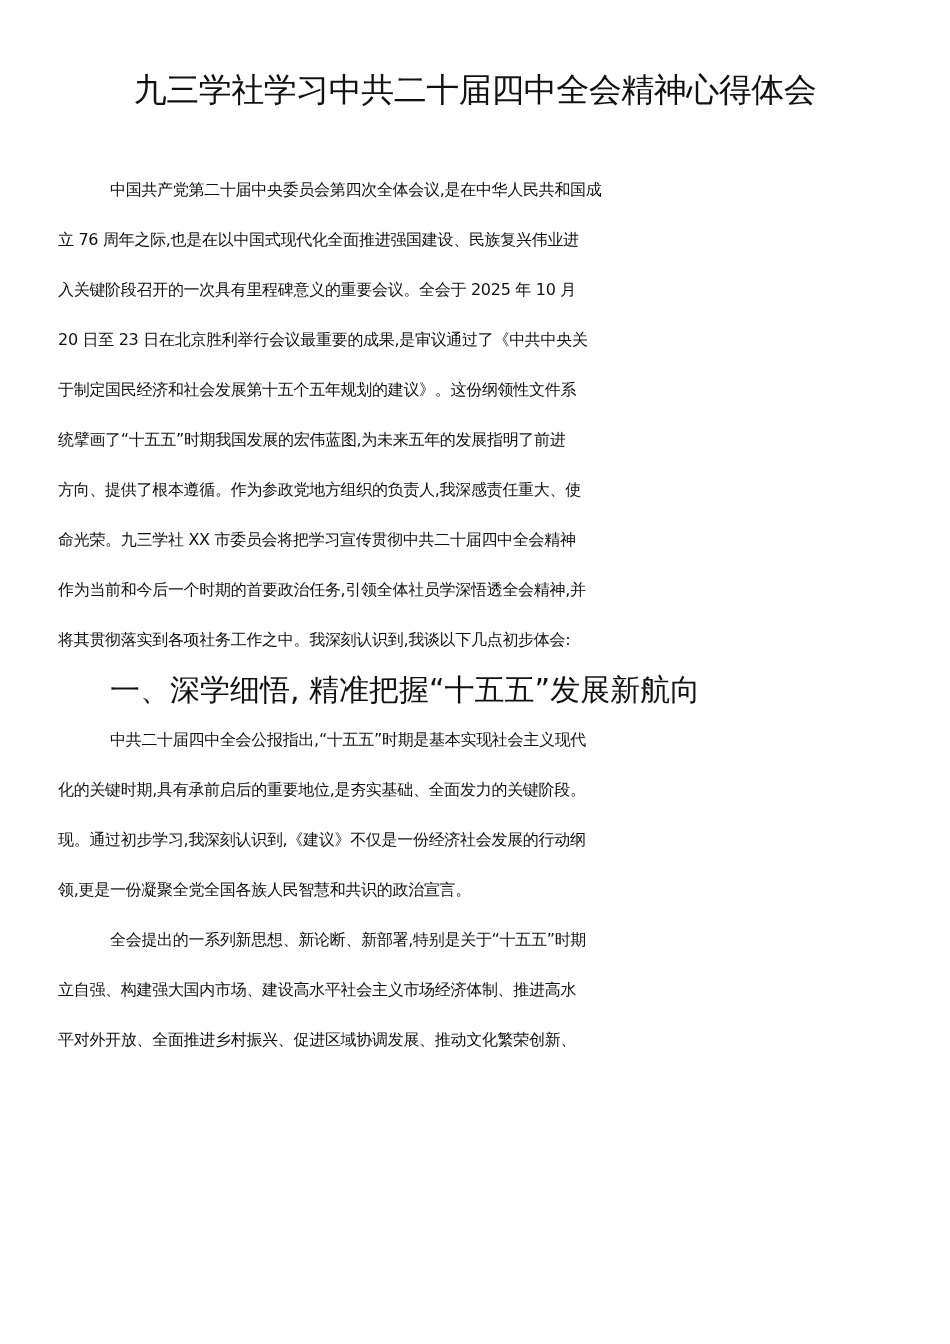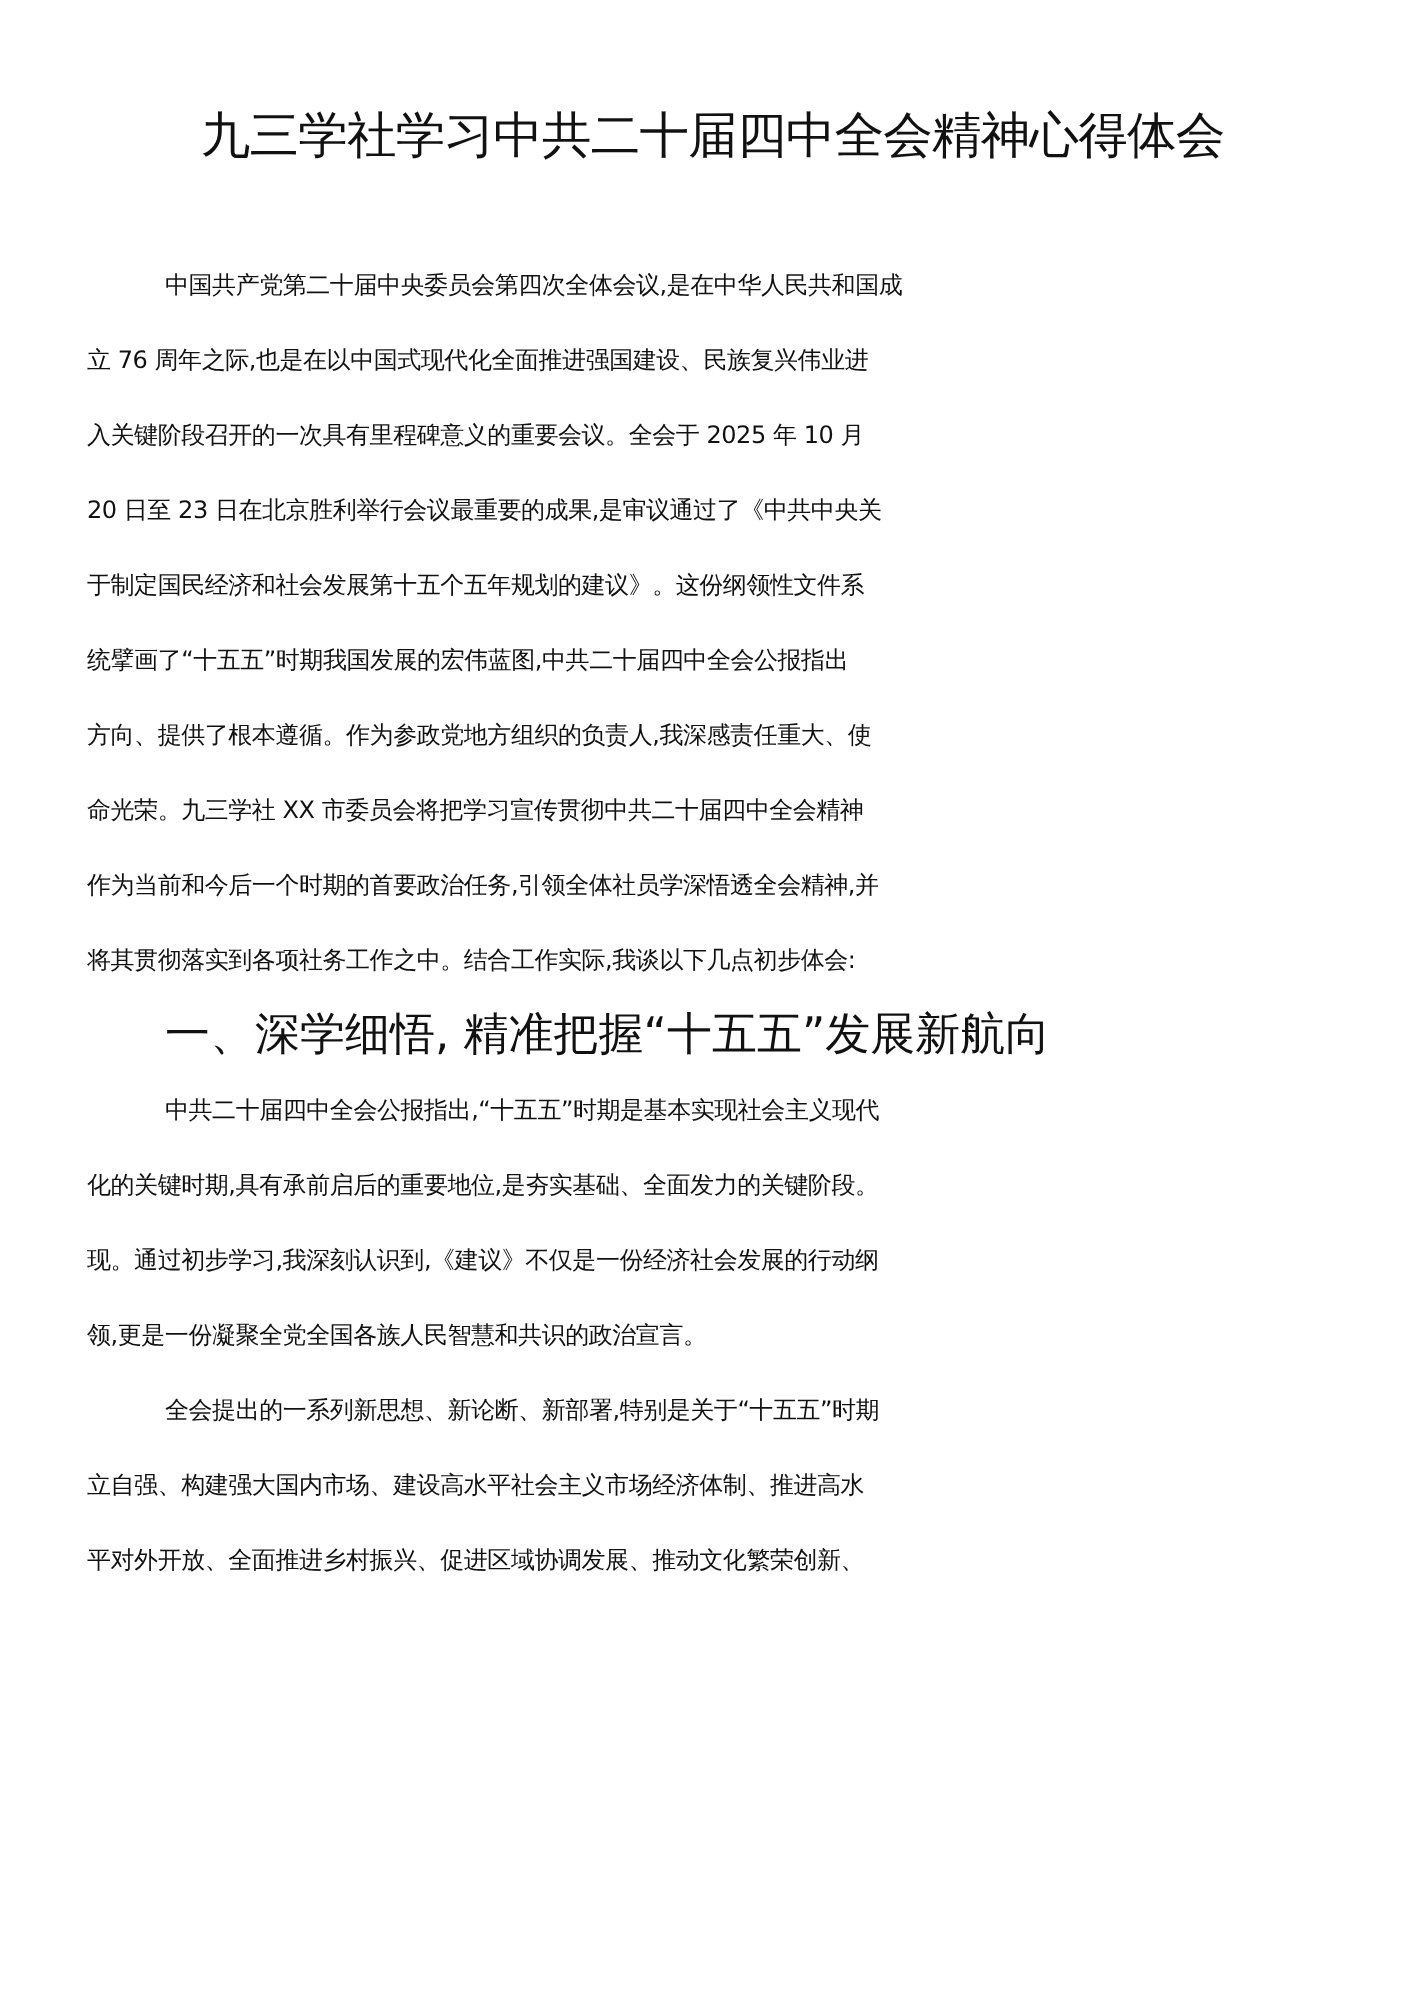--- a/index.html
+++ b/index.html
@@ -1,43 +1,43 @@
 <!DOCTYPE html>
 <html><head>
 <meta charset="utf-8">
 <style>
   html, body { margin: 0; padding: 0; background: #ffffff; }
   body { width: 950px; height: 1344px; overflow: hidden; position: relative; font-family: "DejaVu Sans", "Liberation Sans", sans-serif; color: #111111; }
   .page { position: absolute; left: 0; top: 0; width: 950px; height: 1344px; background: #ffffff; }
-  .title { position: absolute; left: 0; top: 66px; width: 950px; text-align: center; font-size: 33px; line-height: 48px; letter-spacing: -0.5px; color: #111; white-space: nowrap; }
+  .title { position: absolute; left: 0; top: 66px; width: 950px; text-align: center; font-size: 33px; line-height: 48px; letter-spacing: -0.5px; color: #111; white-space: nowrap; font-family: Liberation Serif, serif; }
   .body { position: absolute; left: 58px; top: 165px; width: 836px; }
   .para { margin: 0; font-size: 16px; line-height: 50px; text-align: justify; text-align-last: left; letter-spacing: -0.3px; }
   .line { display: block; white-space: nowrap; height: 50px; }
   .indent { padding-left: 52px; }
   .heading { margin: 0; font-size: 30px; line-height: 50px; padding-left: 52px; white-space: nowrap; letter-spacing: 0px; }
 </style>
 </head>
 <body>
 
 <div class="page">
   <div class="title">九三学社学习中共二十届四中全会精神心得体会</div>
 
   <div class="body">
 
     <p class="para">
       <span class="line indent">中国共产党第二十届中央委员会第四次全体会议,是在中华人民共和国成</span>
       <span class="line">立 76 周年之际,也是在以中国式现代化全面推进强国建设、民族复兴伟业进</span>
       <span class="line">入关键阶段召开的一次具有里程碑意义的重要会议。全会于 2025 年 10 月</span>
       <span class="line">20 日至 23 日在北京胜利举行会议最重要的成果,是审议通过了《中共中央关</span>
       <span class="line">于制定国民经济和社会发展第十五个五年规划的建议》。这份纲领性文件系</span>
-      <span class="line">统擘画了“十五五”时期我国发展的宏伟蓝图,中共二十届四中全会公报指出</span>
+      <span class="line">统擘画了“十五五”时期我国发展的宏伟蓝图,为未来五年的发展指明了前进</span>
       <span class="line">方向、提供了根本遵循。作为参政党地方组织的负责人,我深感责任重大、使</span>
       <span class="line">命光荣。九三学社 XX 市委员会将把学习宣传贯彻中共二十届四中全会精神</span>
       <span class="line">作为当前和今后一个时期的首要政治任务,引领全体社员学深悟透全会精神,并</span>
-      <span class="line">将其贯彻落实到各项社务工作之中。结合工作实际,我谈以下几点初步体会:</span>
+      <span class="line">将其贯彻落实到各项社务工作之中。我深刻认识到,我谈以下几点初步体会:</span>
     </p>
 
     <p class="heading">一、深学细悟, 精准把握“十五五”发展新航向</p>
 
     <p class="para">
       <span class="line indent">中共二十届四中全会公报指出,“十五五”时期是基本实现社会主义现代</span>
       <span class="line">化的关键时期,具有承前启后的重要地位,是夯实基础、全面发力的关键阶段。</span>
       <span class="line">现。通过初步学习,我深刻认识到,《建议》不仅是一份经济社会发展的行动纲</span>
       <span class="line">领,更是一份凝聚全党全国各族人民智慧和共识的政治宣言。</span>
     </p>

